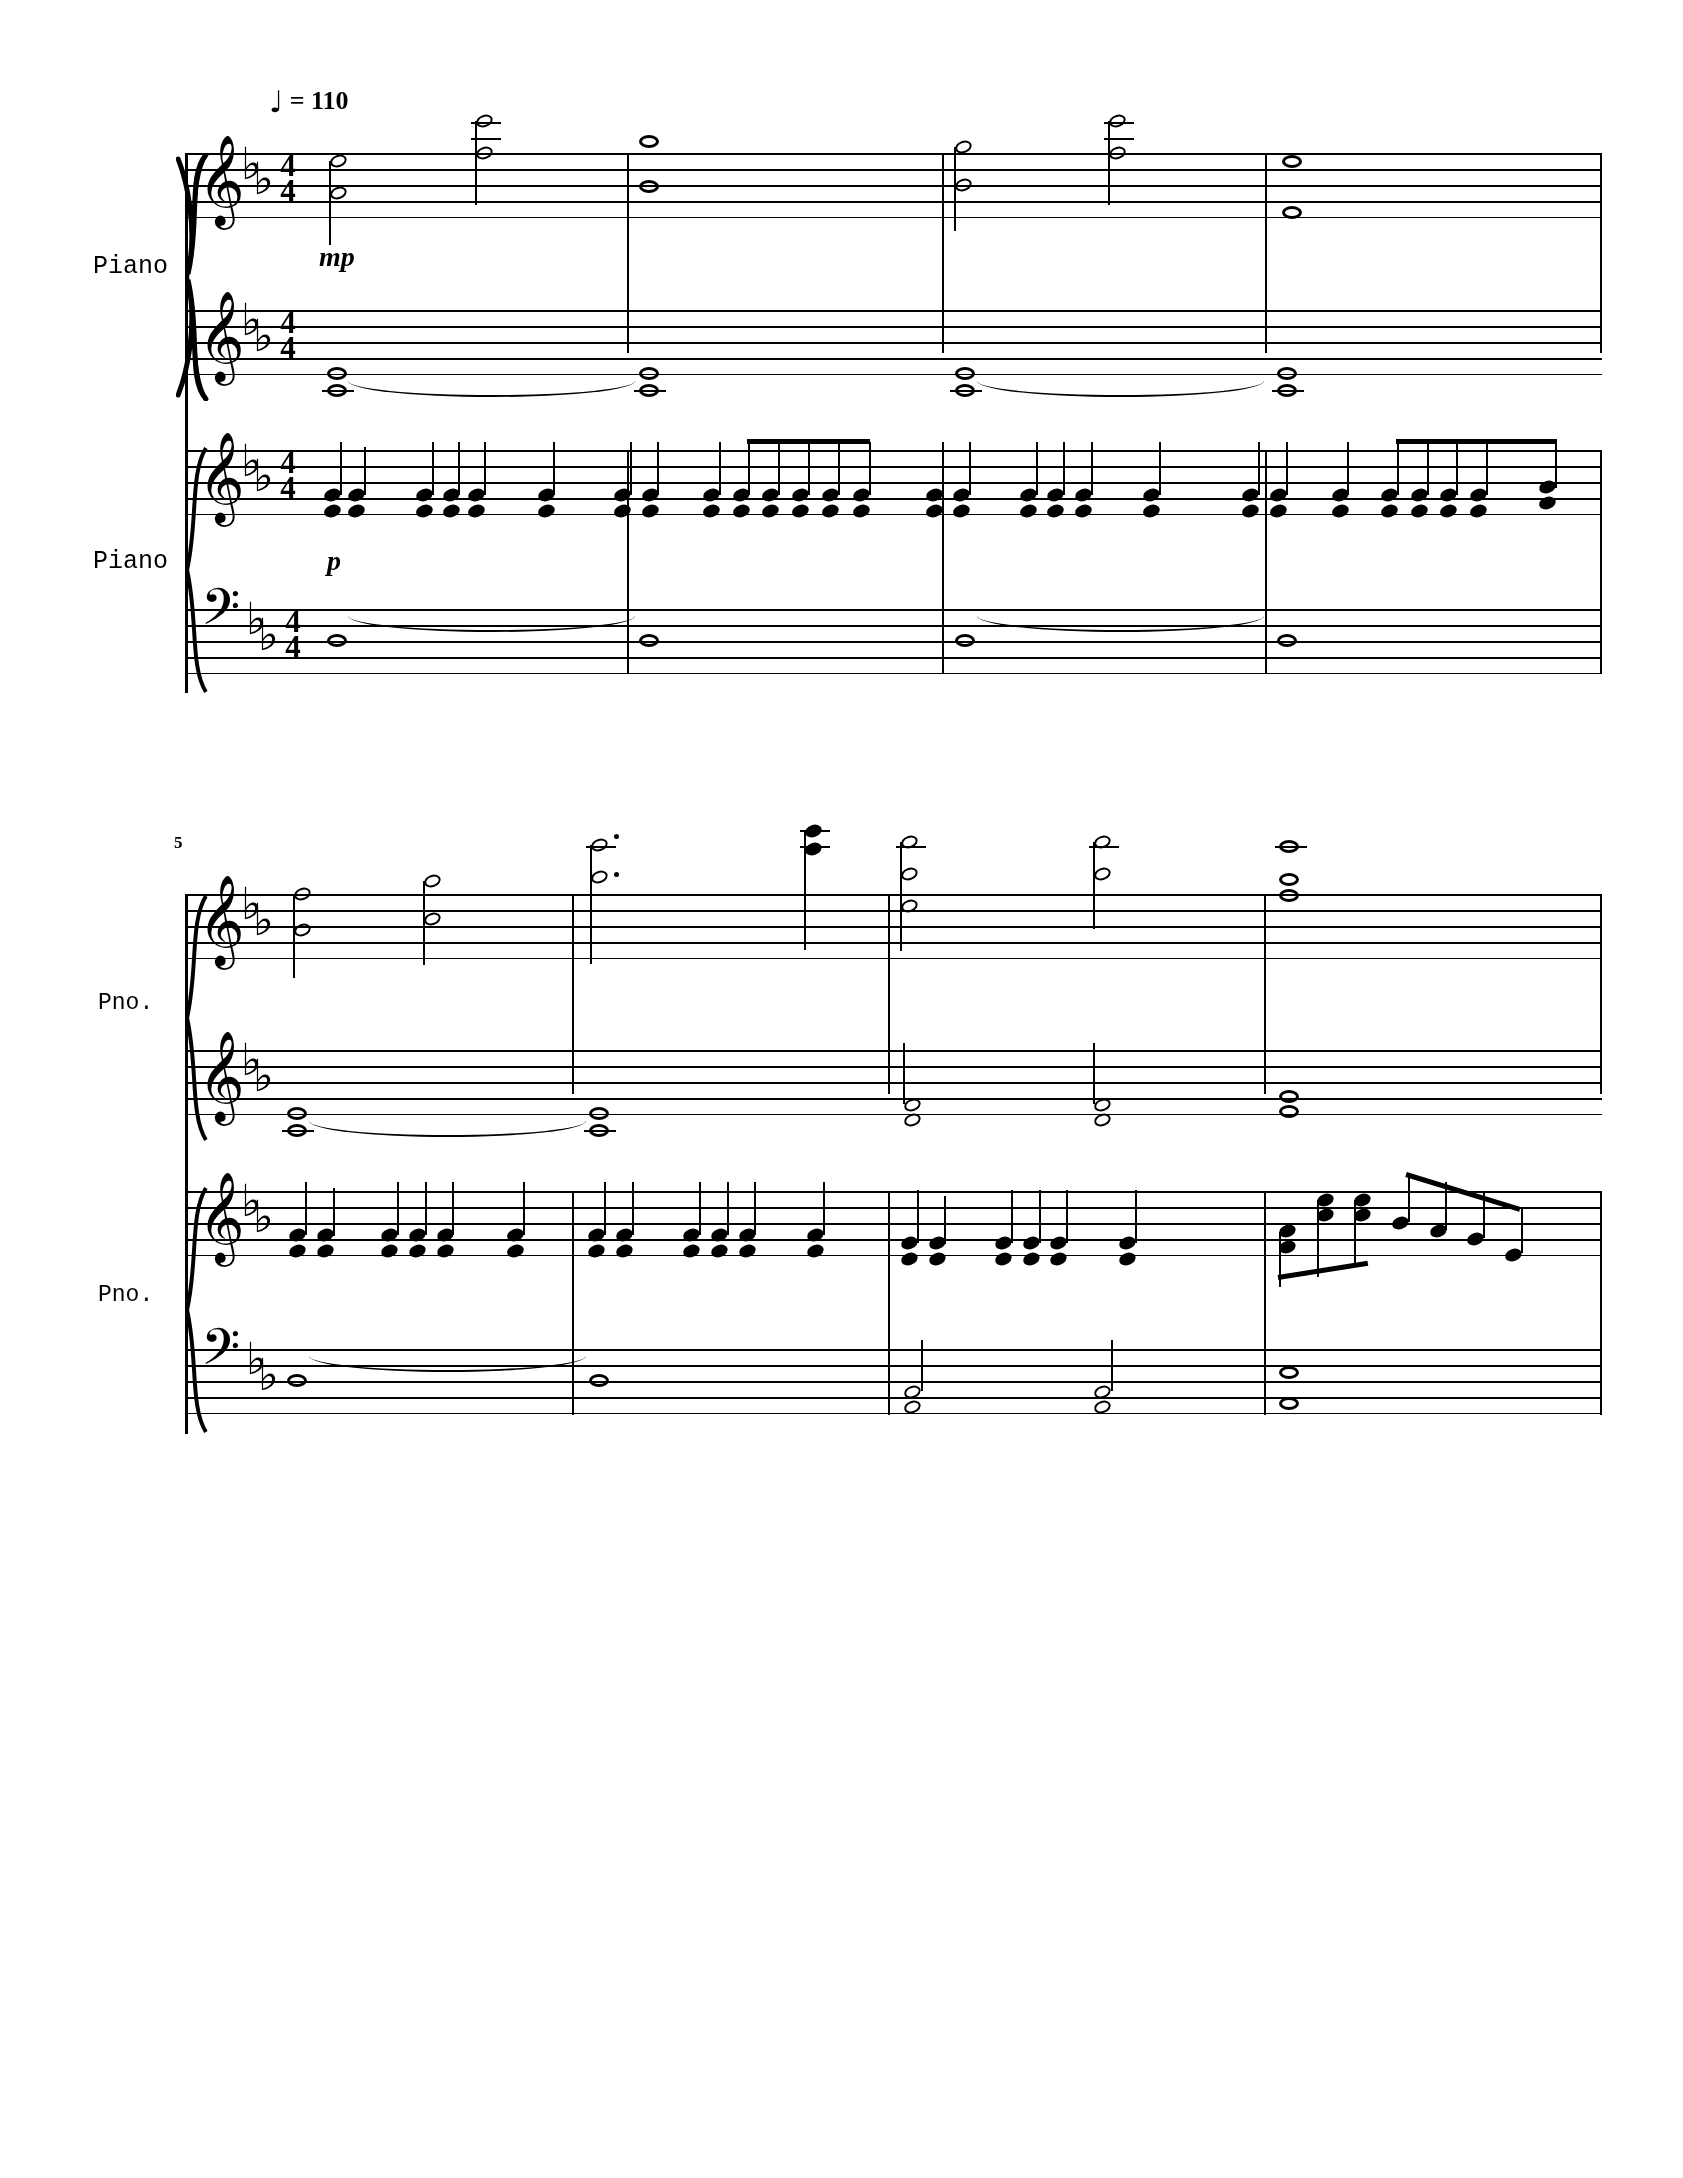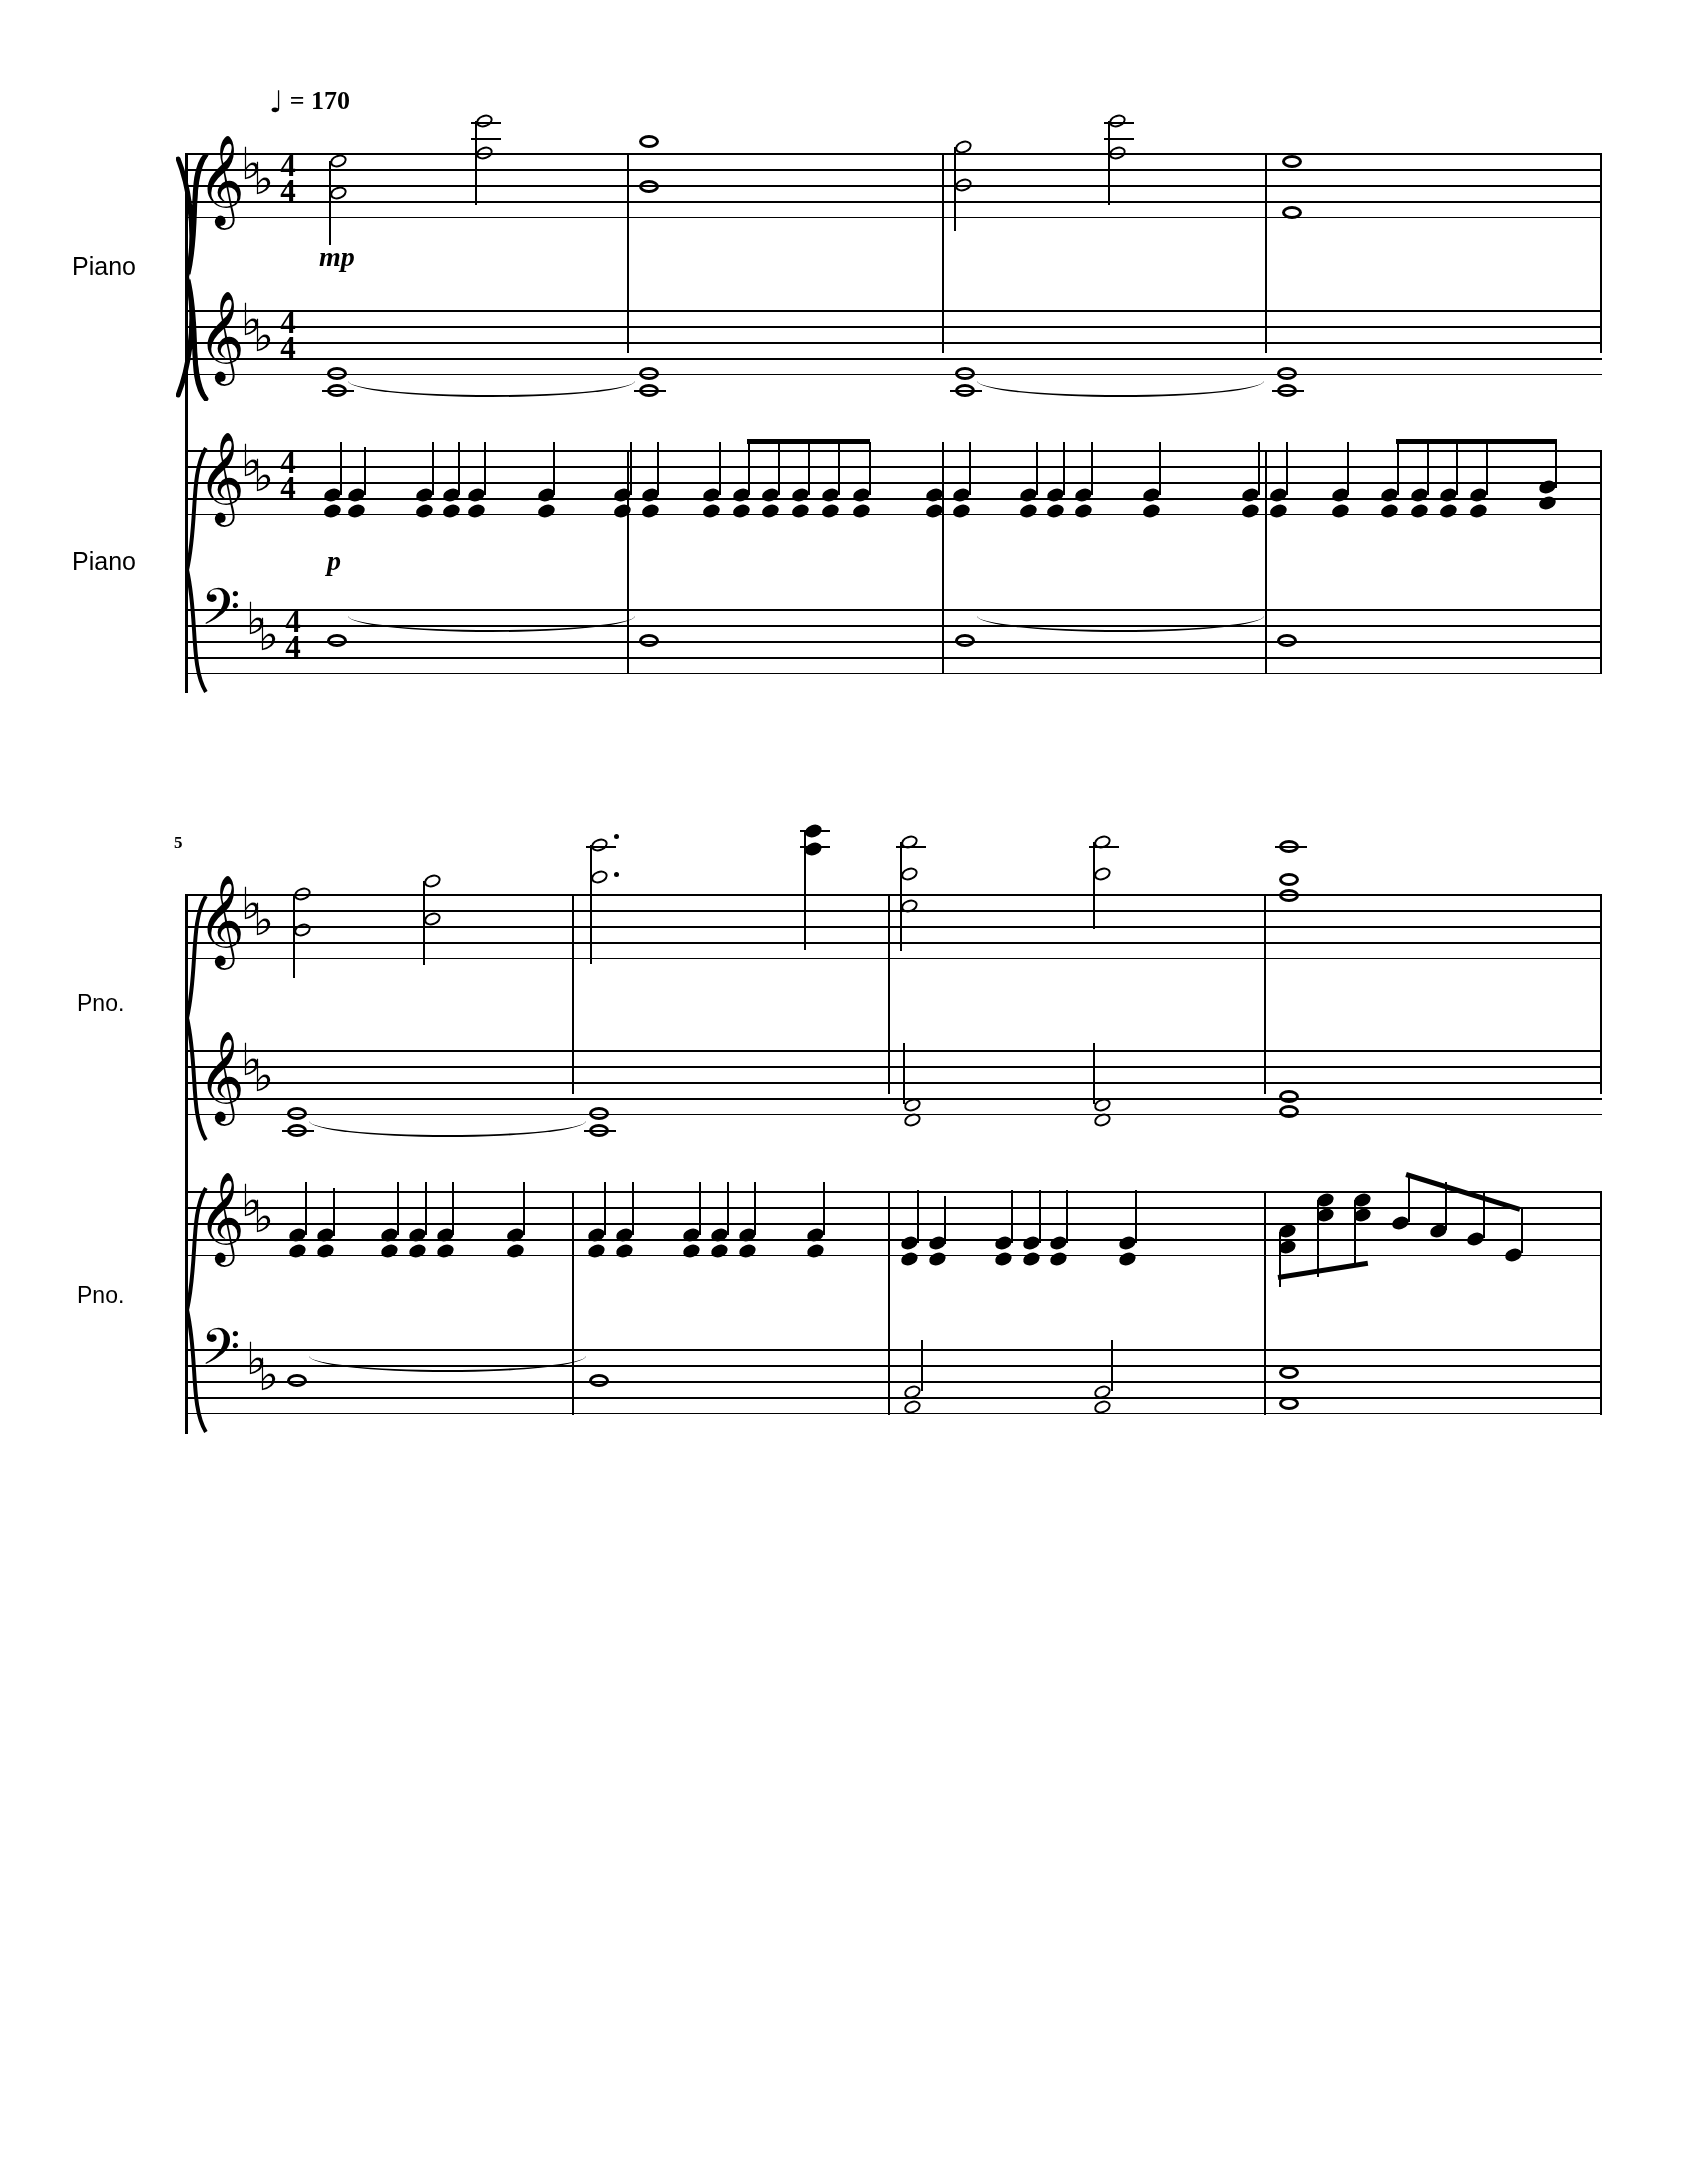--- a/index.html
+++ b/index.html
@@ -47,24 +47,25 @@
     width: 3px;
     background: #000;
   }
   .brace {
     position: absolute;
     font-size: 0px;
     line-height: 0;
   }
   .instr-label {
     position: absolute;
-    font-family: Liberation Sans, sans-serif;
+    font-family: Liberation Mono, monospace;
     font-size: 25px;
     color: #000;
     white-space: nowrap;
+    margin-left: 21px;
   }
   .instr-label.small { font-size: 23px; }
   .meas-num {
     position: absolute;
     font-family: "Liberation Serif", serif;
     font-size: 17px;
     font-weight: bold;
   }
   .tempo {
     position: absolute;
@@ -160,21 +161,21 @@
 </style>
 </head>
 <body>
 
 <div class="sheet">
 
   <div class="system" style="top:0px;height:752px;">
 
     <div class="tempo" style="left:269px; top:81px;">
       <span class="note-glyph">♩</span>
-      <span>= 170</span>
+      <span>= 110</span>
     </div>
 
     <div class="instr-label" style="left:72px; top:252px;">Piano</div>
     <div class="instr-label" style="left:72px; top:547px;">Piano</div>
 
     <div class="group-bracket" style="left:185px; top:153px; height:540px;"></div>
 
     <div class="brace" style="left:176px; top:153px;">
       <svg width="34" height="248" viewBox="0 0 34 250" xmlns="http://www.w3.org/2000/svg">
         <path d="M30 2 C12 22, 24 70, 12 122 C 22 74, 10 26, 2 6

